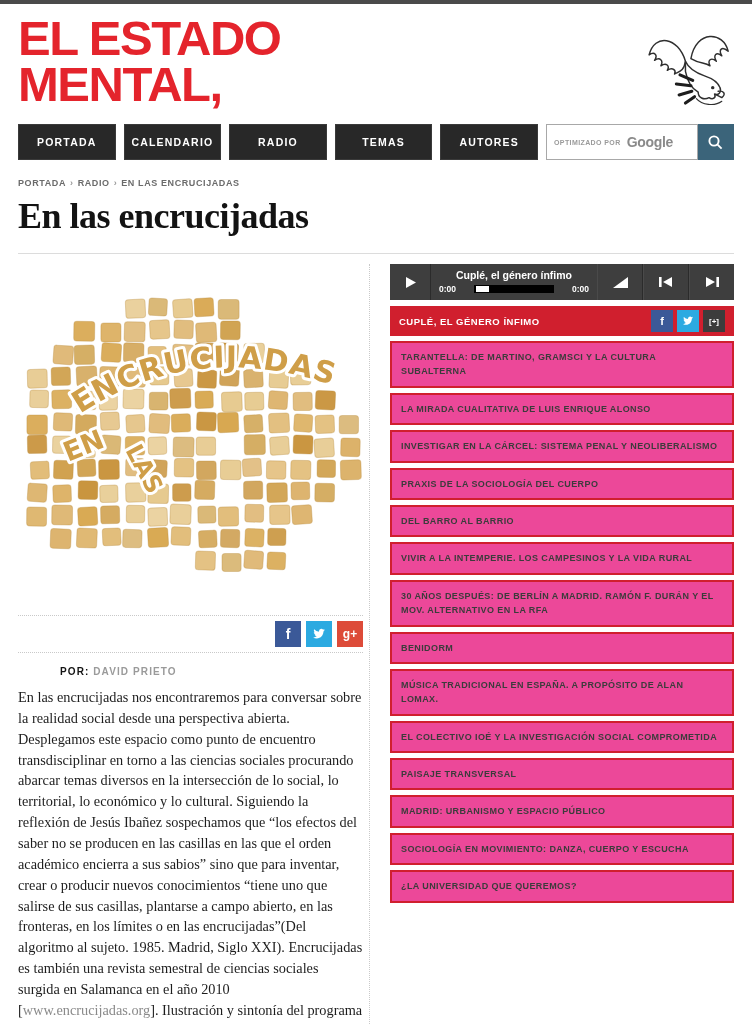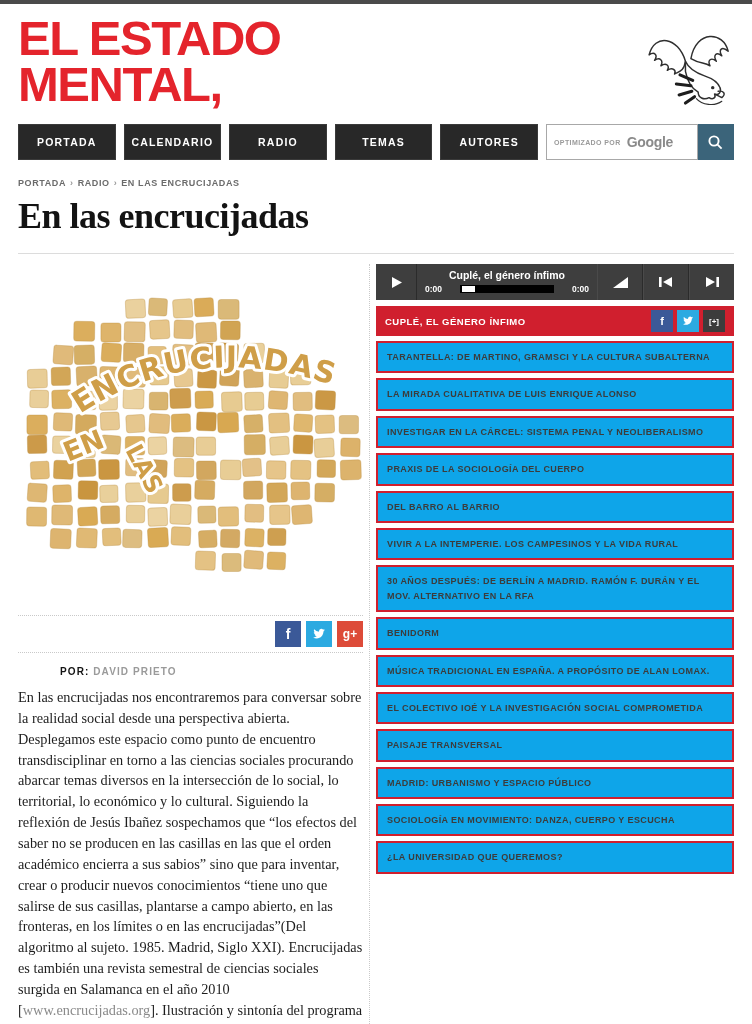--- a/index.html
+++ b/index.html
@@ -20,21 +20,21 @@
   .search-btn{width:36px;background:#3b647a;display:flex;align-items:center;justify-content:center;cursor:pointer;}
   
   .breadcrumb{padding:18px 18px 0 18px;font-size:9px;font-weight:700;color:#6b6b6b;letter-spacing:.6px;}
   .breadcrumb .crumb{cursor:pointer;}
   .breadcrumb .sep{margin:0 4px;color:#9a9a9a;}
   h1.title{font-family:"Liberation Serif","DejaVu Serif",serif;font-size:36px;font-weight:700;color:#131313;letter-spacing:-.5px;margin:7px 18px 16px 18px;}
   .rule{border-top:1px solid #dcdcdc;margin:0 18px;}
   
   .main{display:flex;padding:10px 18px 0 18px;flex:1;align-items:flex-start;}
   .leftcol{width:345px;padding-right:6px;border-right:1px dotted #c9c9c9;}
-  .rightcol{flex:1;margin-left:6px;min-width:0;}
+  .rightcol{flex:1;margin-left:20px;min-width:0;}
   .illustration svg{display:block;}
   .share-row{margin-top:6px;border-top:1px dotted #c9c9c9;border-bottom:1px dotted #c9c9c9;padding:5px 0;display:flex;justify-content:flex-end;gap:5px;}
   .sbtn{width:26px;height:26px;display:flex;align-items:center;justify-content:center;color:#fff;font-weight:700;font-size:14px;cursor:pointer;}
   .fb{background:#3b5998;}
   .tw{background:#2caae1;}
   .gp{background:#dd4b39;font-size:12px;}
   .byline{margin:13px 0 10px 0;font-size:10px;font-weight:700;letter-spacing:1.1px;}
   .byline .label{color:#141414;margin-left:42px;}
   .byline .author{color:#9a9a9a;}
   .bodytext{font-family:"Liberation Serif","DejaVu Serif",serif;font-size:14.3px;line-height:1.46;color:#1d1d1d;margin:0;overflow-wrap:break-word;}
@@ -49,21 +49,21 @@
   .prow{display:flex;align-items:center;gap:18px;margin-top:2px;}
   .ptime{font-size:8.5px;font-weight:700;}
   .pbar{flex:1;height:8px;background:#000;position:relative;cursor:pointer;}
   .phandle{position:absolute;left:2px;top:1px;width:13px;height:6px;background:#fff;}
   
   .current-ep{margin-top:6px;background:#d01f2e;color:#fff;display:flex;align-items:center;justify-content:space-between;padding:0 9px;height:30px;cursor:pointer;}
   .current-title{font-size:9.5px;font-weight:700;letter-spacing:.5px;}
   .mini-group{display:flex;gap:4px;}
   .mini{width:22px;height:22px;font-size:11px;}
   .embed{background:#3c3c3c;font-size:8px;letter-spacing:0;}
-  .ep{margin-top:5px;border:2px solid #d01f2e;background:#0ea5e9;padding:7px 9px;font-size:9px;font-weight:700;letter-spacing:.4px;color:#3c3c3c;line-height:1.6;cursor:pointer;}
+  .ep{margin-top:5px;border:2px solid #d01f2e;background:#ec4899;padding:7px 9px;font-size:9px;font-weight:700;letter-spacing:.4px;color:#3c3c3c;line-height:1.6;cursor:pointer;}
 </style>
 </head>
 <body>
 
 <div class="page">
   <div class="topstrip"></div>
 
   <div class="header">
     <div class="logo">
       <div>EL ESTADO</div>

